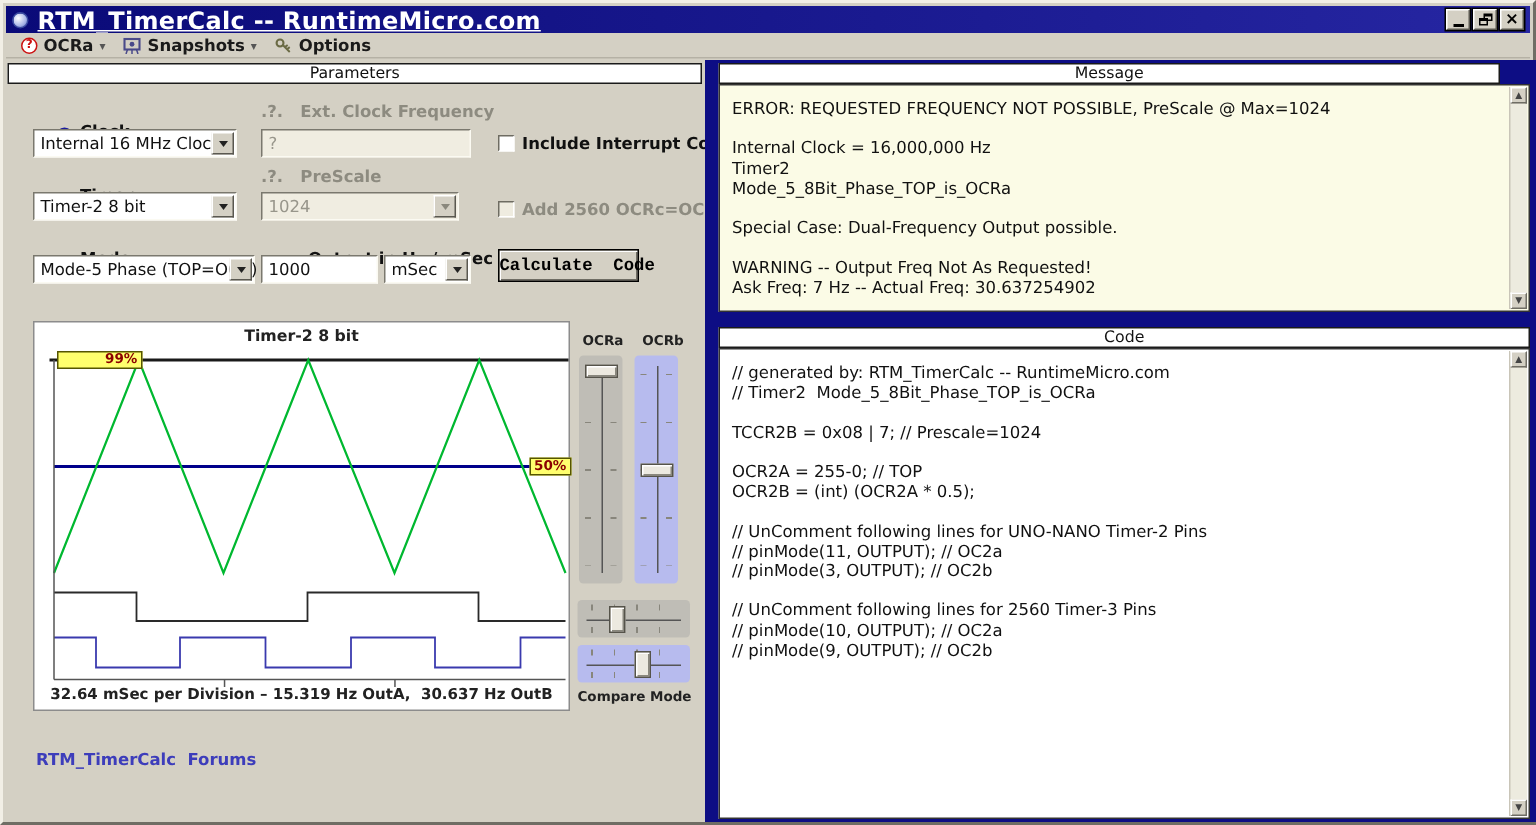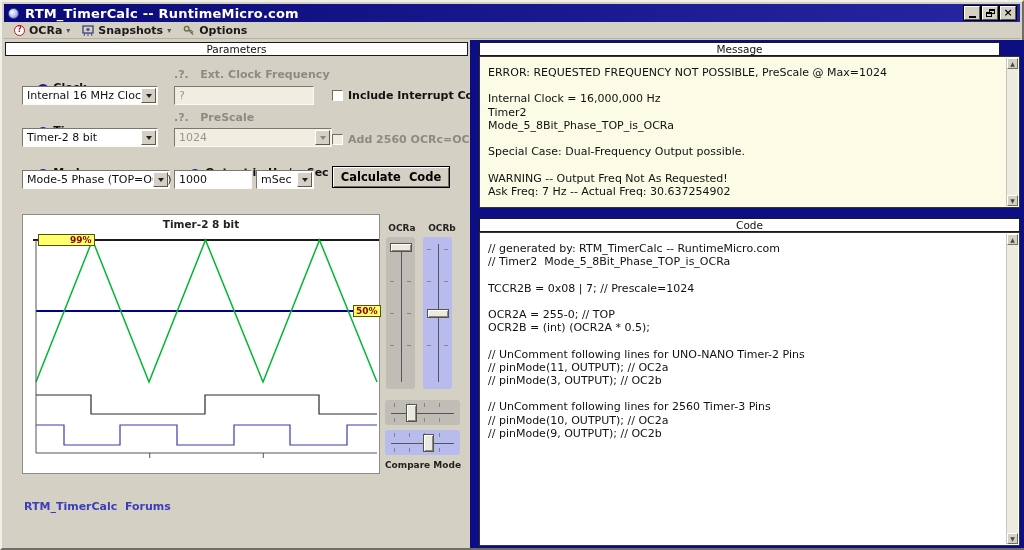--- a/index.html
+++ b/index.html
@@ -8,21 +8,21 @@
   #window { position:absolute; left:0; top:0; width:1024px; height:550px;
             background:#d4d0c4; border:2px solid; border-color:#f2efe6 #6f6d64 #6f6d64 #f2efe6; }
 
   
   .titlebar { position:absolute; left:2px; top:2px; width:1016px; height:18px;
               background:linear-gradient(90deg,#0a0a78,#2626a2);
               display:flex; align-items:center; padding:0 4px; }
   .app-icon { width:11px; height:11px; border-radius:50%;
               background:radial-gradient(circle at 35% 35%, #ffffff, #aab6e8 60%, #5d6cc0);
               border:1px solid #3a4aa0; margin-right:6px; flex:0 0 auto; }
-  .title-text { color:#fff; font-size:13px; font-weight:700; letter-spacing:.2px; white-space:pre; }
+  .title-text { color:#fff; font-size:16px; font-weight:700; letter-spacing:.2px; white-space:pre;text-decoration:underline; }
   .winbtns { margin-left:auto; display:flex; gap:2px; }
   .winbtn { width:16px; height:14px; background:#d4d0c4; border:1px solid;
             border-color:#fff #5a5850 #5a5850 #fff; box-shadow:0 0 0 1px #000;
             display:flex; align-items:center; justify-content:center;
             font-size:9px; line-height:9px; color:#000; cursor:default; }
   .minim-glyph { display:block; width:7px; height:2px; background:#000; margin-top:7px; }
   .restore-glyph { position:relative; width:9px; height:8px; }
   .restore-glyph span.b { position:absolute; left:0; bottom:0; width:6px; height:5px;
                           border:1px solid #000; border-top:2px solid #000; background:#d4d0c4; }
   .restore-glyph span.f { position:absolute; right:0; top:0; width:6px; height:5px;
@@ -205,21 +205,21 @@
     <span class="num-badge">2</span><span>Timer</span>
   </div>
   <div class="flabel dis" style="left:172px; top:109px;">.?.   PreScale</div>
 
   <div class="combo" style="left:20px; top:126px; width:136px;">
     <span class="val">Timer-2 8 bit</span>
     <span class="drop">
         <i></i>
       </span>
   </div>
-  <div class="combo dis" style="left:172px; top:126px; width:158px;">
+  <div class="combo dis" style="left:172px; top:126px; width:132px;">
     <span class="val">1024</span>
     <span class="drop">
         <i></i>
       </span>
   </div>
   <div class="chk dis" style="left:330px; top:131px;">
     <span class="box"></span>
     <span class="lbl">Add 2560 OCRc=OCRb</span>
   </div>
 
@@ -238,36 +238,37 @@
   </div>
   <div class="tinput" style="left:172px; top:168px; width:78px;">
     <span class="val">1000</span>
   </div>
   <div class="combo" style="left:254px; top:168px; width:58px;text-align:right;">
     <span class="val">mSec</span>
     <span class="drop">
         <i></i>
       </span>
   </div>
-  <button class="btn" style="left:330px; top:164px; width:118px; height:22px;">Calculate  Code</button>
+  <button class="btn" style="left:330px; top:164px; width:94px; height:22px;font-family:Liberation Mono, monospace;">Calculate  Code</button>
 
   <div class="chartbox">
     <div class="chart-title">Timer-2 8 bit</div>
     <svg width="358" height="260" viewBox="0 0 358 260">
         <polyline points="10,25 356,25" fill="none" stroke="#1a1a1a" stroke-width="2"></polyline>
         <polyline points="13,96 356,96" fill="none" stroke="#00008b" stroke-width="2"></polyline>
         <polyline points="13,167 69.5,25 126,167 182.5,25 240,167 296.5,25 354,167" fill="none" stroke="#00b830" stroke-width="1.5"></polyline>
         <polyline points="13,180 68,180 68,199 182,199 182,180 296,180 296,199 354,199" fill="none" stroke="#2a2a2a" stroke-width="1.2"></polyline>
         <polyline points="13,210 41,210 41,230 97,230 97,210 154,210 154,230 211,230 211,210 267,210 267,230 324,230 324,210 354,210" fill="none" stroke="#3a3aae" stroke-width="1.2"></polyline>
         <polyline points="13,25 13,238" fill="none" stroke="#555555" stroke-width="1"></polyline>
         <polyline points="13,238 354,238" fill="none" stroke="#555555" stroke-width="1"></polyline>
         <polyline points="126.7,238 126.7,243" fill="none" stroke="#555555" stroke-width="1"></polyline>
         <polyline points="240.3,238 240.3,243" fill="none" stroke="#555555" stroke-width="1"></polyline>
       </svg>
     <div></div>
+    <div class="chart-caption">32.64 mSec per Division – 15.319 Hz OutA,  30.637 Hz OutB</div>
   <div class="chart-label" style="left: 15px; top: 19px; padding-left: 31px;">99%</div>
       <div class="chart-label" style="left: 330px; top: 90px;">50%</div>
     </div>
 
   <div class="sliders">
     <div class="s-lab" style="left:2px; top:6px; width:36px;">OCRa</div>
     <div class="s-lab" style="left:42px; top:6px; width:36px;">OCRb</div>
 
     <div class="vtrack gray" style="left:4px;">
       <span class="vticks" style="left:4px;"></span>

